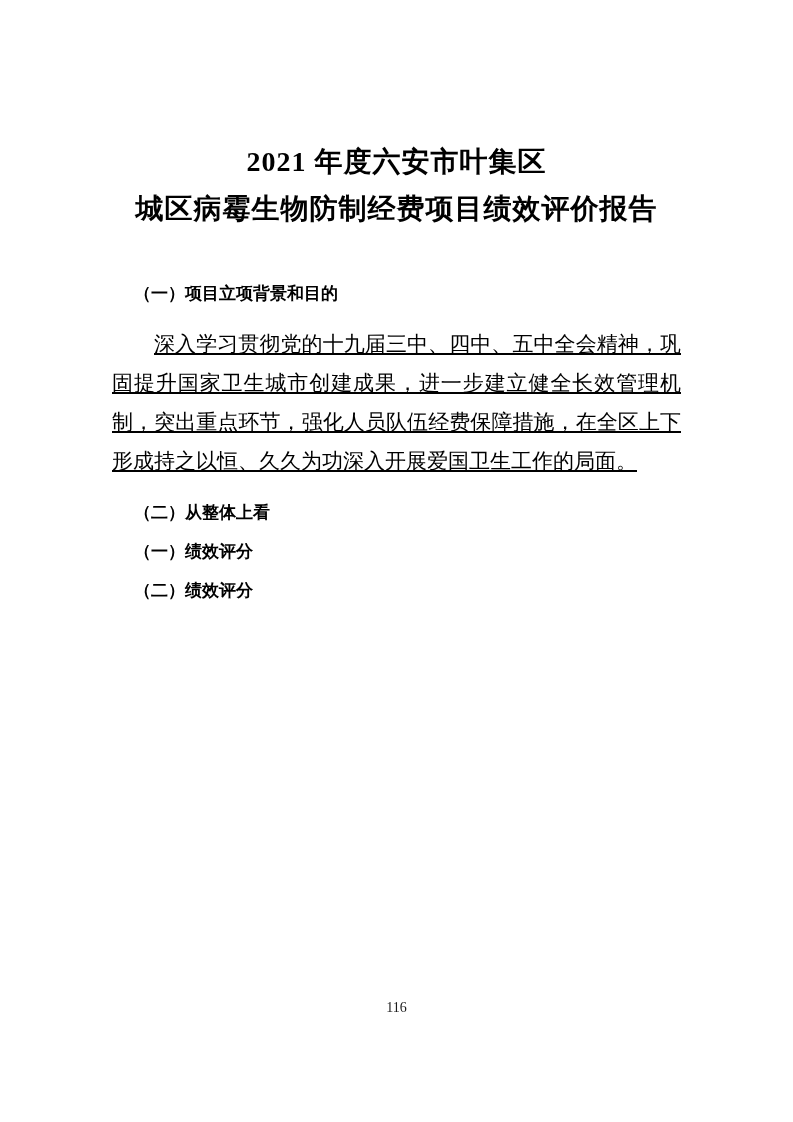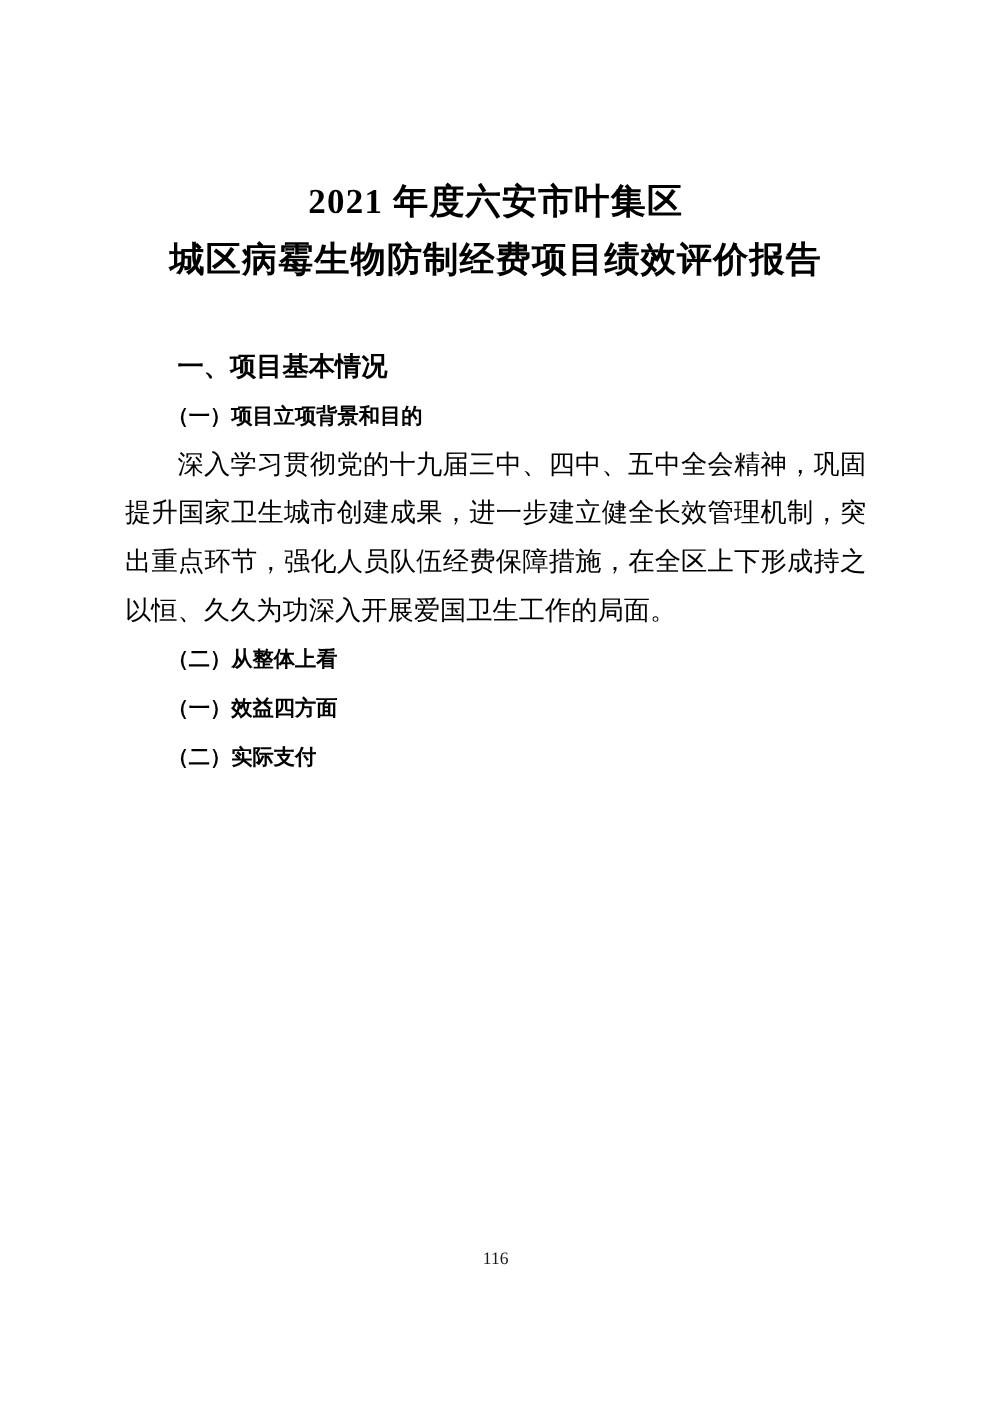--- a/index.html
+++ b/index.html
@@ -43,27 +43,28 @@
   .h-sub {
     margin: 0;
     padding: 0;
     font-family: "Liberation Serif", "DejaVu Serif", serif;
     font-weight: bold;
     font-size: 17px;
     line-height: 39px;
     text-indent: 2em;
   }
   .para {
-    margin: 0;
+    margin: 12px;
     padding: 0;
     font-family: "Liberation Serif", "DejaVu Serif", serif;
     font-weight: normal;
     text-indent: 2em;
     text-align: justify;
     text-justify: inter-ideograph;
+    text-decoration: underline;
   }
   .doc-footer {
     position: absolute;
     left: 0;
     right: 0;
     top: 998px;
     text-align: center;
   }
   .page-number {
     font-family: "Liberation Serif", "DejaVu Serif", serif;
@@ -75,25 +76,24 @@
 <body>
 
 <div class="page">
 
   <div class="doc-title">
     <div class="title-line">2021 年度六安市叶集区</div>
     <div class="title-line">城区病霉生物防制经费项目绩效评价报告</div>
   </div>
 
   <div class="doc-body">
-    <h2 class="h-section">一、项目基本情况</h2>
     <h3 class="h-sub">（一）项目立项背景和目的</h3>
     <p class="para">深入学习贯彻党的十九届三中、四中、五中全会精神，巩固提升国家卫生城市创建成果，进一步建立健全长效管理机制，突出重点环节，强化人员队伍经费保障措施，在全区上下形成持之以恒、久久为功深入开展爱国卫生工作的局面。</p>
     <h3 class="h-sub">（二）从整体上看</h3>
-    <h3 class="h-sub">（一）效益四方面</h3>
-    <h3 class="h-sub">（二）实际支付</h3>
+    <h3 class="h-sub">（一）绩效评分</h3>
+    <h3 class="h-sub">（二）绩效评分</h3>
   </div>
 
   <div class="doc-footer">
     <span class="page-number">116</span>
   </div>
 
 </div>
 
 </body></html>

